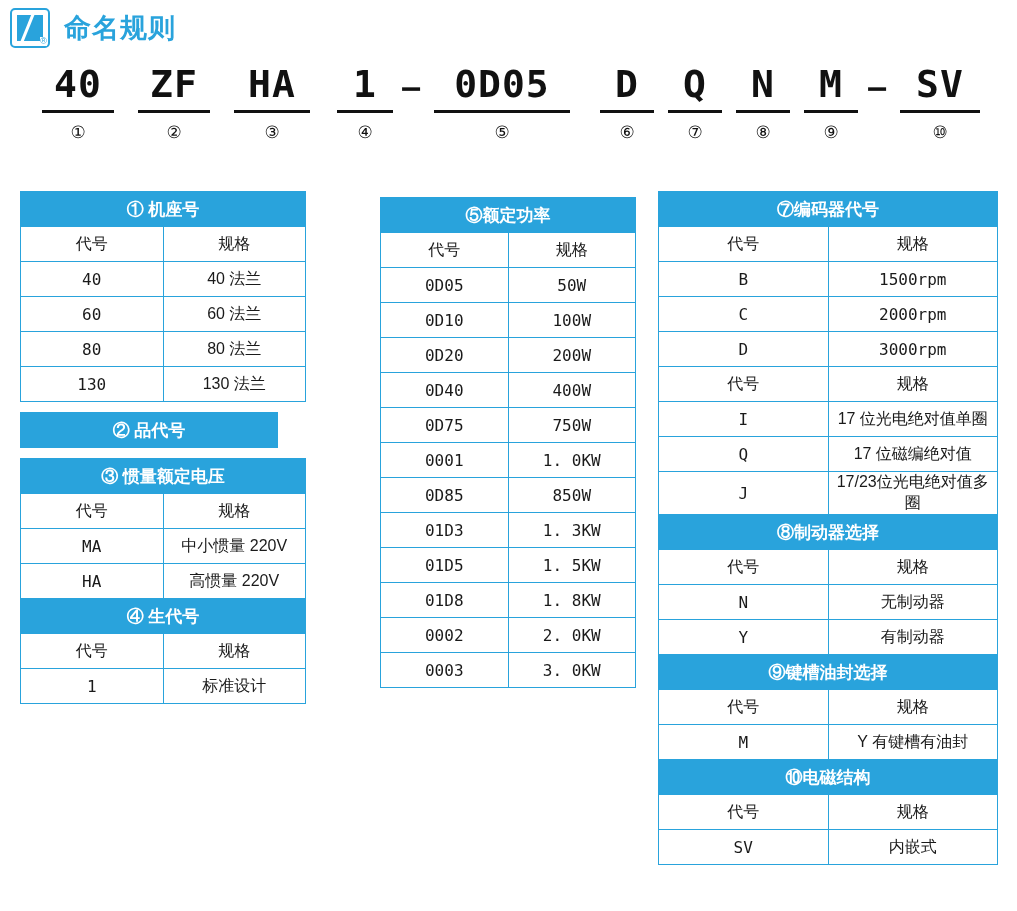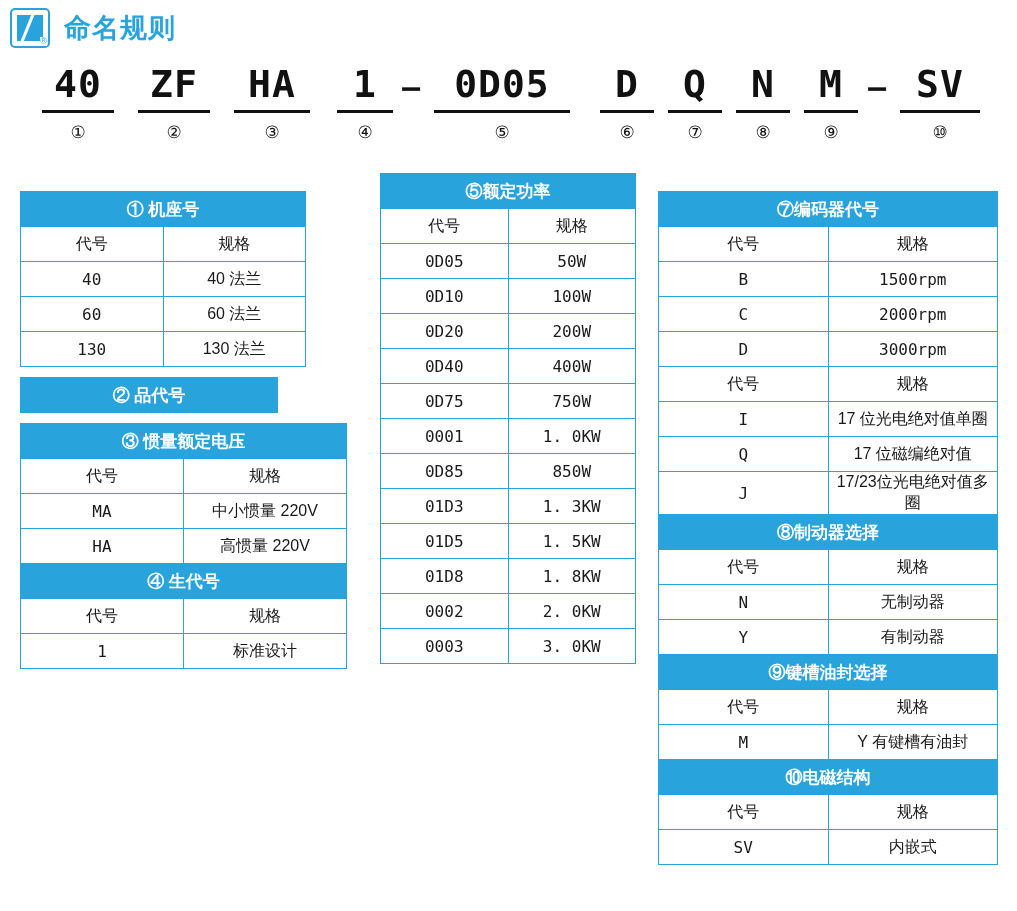--- a/index.html
+++ b/index.html
@@ -230,39 +230,43 @@
     </tr>
     <tr>
       <td class="mono">40</td>
       <td>40 法兰</td>
     </tr>
     <tr>
       <td class="mono">60</td>
       <td>60 法兰</td>
     </tr>
     <tr>
+      <td class="mono">80</td>
+      <td>80 法兰</td>
+    </tr>
+    <tr>
       <td class="mono">130</td>
       <td>130 法兰</td>
     </tr>
   </tbody>
     </table>
 
   <div class="gap"></div>
 
   <table class="t" style="width:258px;">
     <tbody>
         <tr>
       <td class="hdr">②  品代号</td>
     </tr>
   </tbody>
     </table>
 
   <div class="gap"></div>
 
-  <table class="t" style="width:327px;">
+  <table class="t" style="width:286px;">
     <tbody>
         <tr>
       <td class="hdr" colspan="2">③  惯量额定电压</td>
     </tr>
     <tr>
       <td style="width:104px;">代号</td>
       <td>规格</td>
     </tr>
     <tr>
       <td class="mono">MA</td>
@@ -280,21 +284,21 @@
       <td>规格</td>
     </tr>
     <tr>
       <td class="mono">1</td>
       <td>标准设计</td>
     </tr>
   </tbody>
     </table>
 </div>
 
-<div class="col" style="left:352px; top:173px; width:247px;padding-left:28px;">
+<div class="col" style="left:352px; top:197px; width:247px;padding-left:28px;">
   <table class="t" style="width:256px;">
     <tbody>
         <tr>
       <td class="hdr" colspan="2">⑤额定功率</td>
     </tr>
     <tr>
       <td style="width:96px;">代号</td>
       <td>规格</td>
     </tr>
     <tr>

